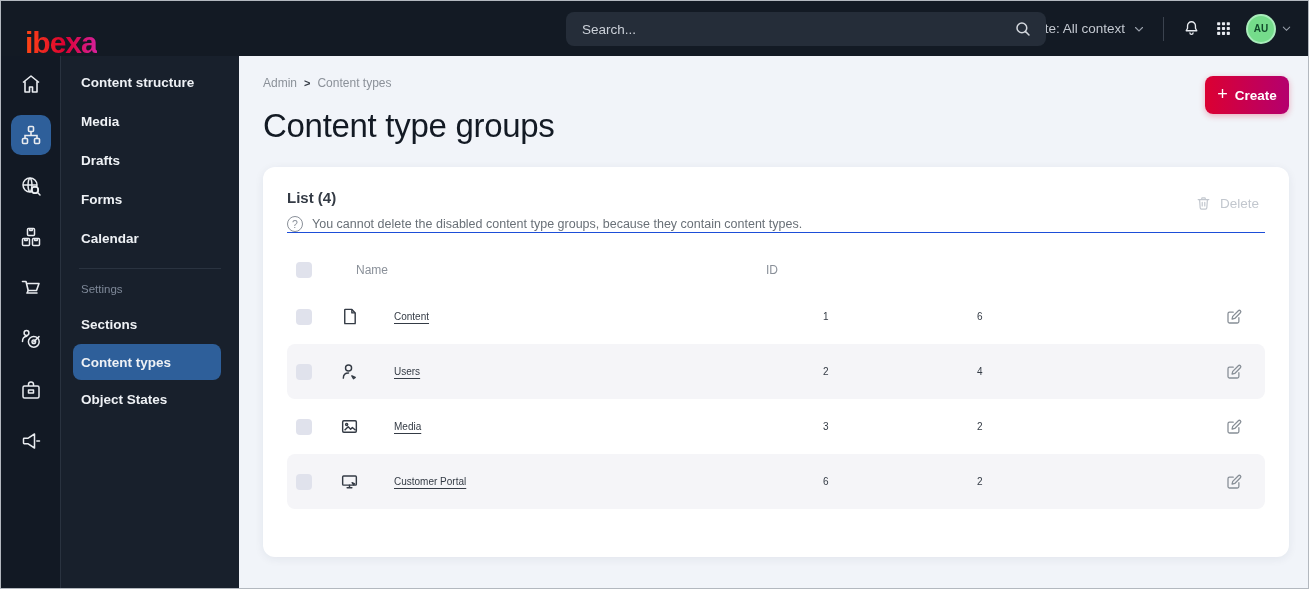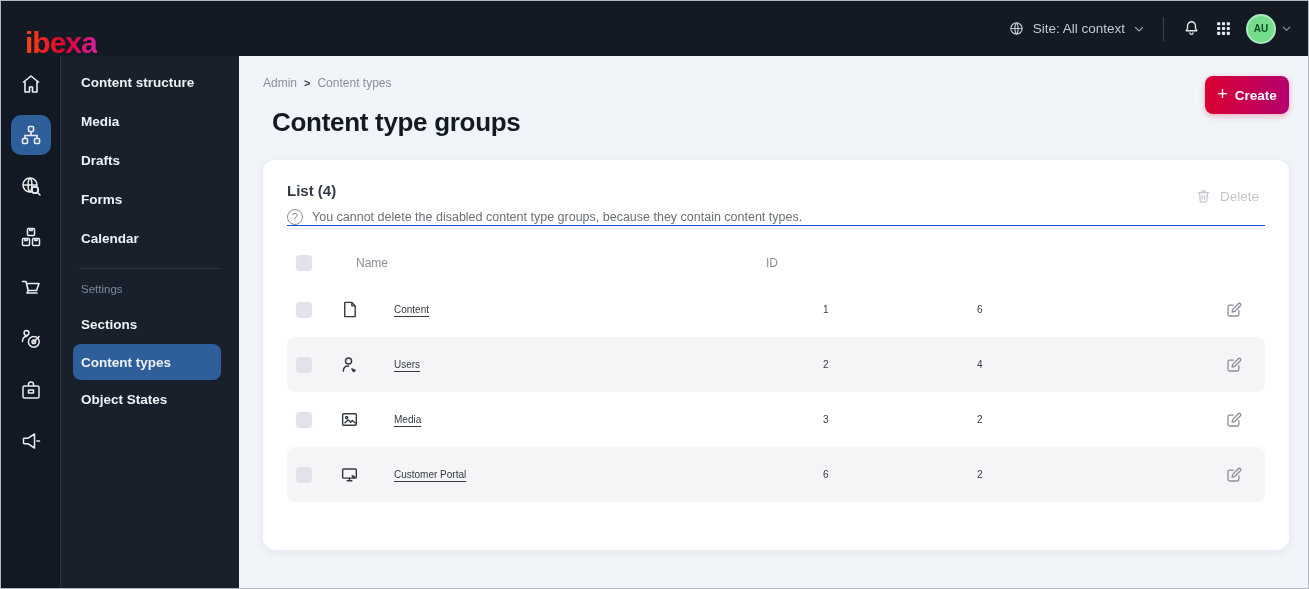--- a/index.html
+++ b/index.html
@@ -68,21 +68,21 @@
   .bc-link{ cursor:pointer; }
   .create-btn{
     position:absolute; top:20px; right:19px; width:84px; height:38px; border:none;
     border-radius:8px; background:linear-gradient(90deg,#db0032,#b4006e);
     color:#fff; font-size:13.5px; font-weight:600; cursor:pointer;
     display:flex; align-items:center; justify-content:center; gap:7px;
     box-shadow:0 2px 6px rgba(219,0,50,.3);
     font-family:"Liberation Sans", sans-serif;
   }
   .create-plus{ font-size:18px; font-weight:400; line-height:1; margin-top:-2px; }
-  .page-title{ margin-top:17px; font-size:26px; font-weight:700; color:#131a24; letter-spacing:-0.3px;margin-left:9px; }
+  .page-title{ margin-top:17px; font-size:33px; font-weight:400; color:#131a24; letter-spacing:-0.3px; }
   
   .card{
     margin-top:22px; background:#fff; border-radius:12px; padding:22px 24px 26px 24px;
     box-shadow:0 2px 10px rgba(25,40,70,.07); min-height:390px;
   }
   .card-head{ position:relative; }
   .list-title{ font-size:15px; font-weight:700; color:#343b45; }
   .hint-row{ display:flex; align-items:center; gap:9px; margin-top:10px; }
   .help-ico{
     width:16px; height:16px; border:1px solid #8a9099; border-radius:50%;
@@ -112,20 +112,29 @@
   svg{ display:block; }
 </style>
 </head>
 <body>
 
 <div class="screen">
 
   <header class="topbar">
     <div class="logo">ibexa</div>
 
+    <div class="searchwrap">
+      <input type="text" placeholder="Search..." style="">
+      <span class="search-ico">
+        <svg width="18" height="18" viewBox="0 0 24 24" fill="none" stroke="currentColor" stroke-width="2" stroke-linecap="round">
+          <circle cx="10.5" cy="10.5" r="6.5"></circle>
+            <path d="M15.5 15.5L20 20"></path>
+        </svg>
+      </span>
+    </div>
 
     <div class="topbar-right">
       <div class="sitectx">
         <span>
           <svg width="17" height="17" viewBox="0 0 24 24" fill="none" stroke="currentColor" stroke-width="1.6">
             <circle cx="12" cy="12" r="8"></circle>
               <path d="M4 12h16M12 4c-3 2.6-3 13.4 0 16M12 4c3 2.6 3 13.4 0 16"></path>
           </svg>
         </span>
         <span>Site: All context</span>

